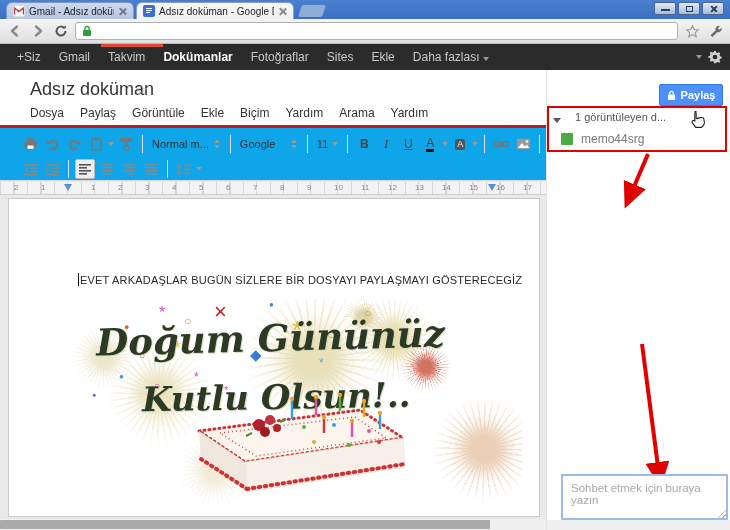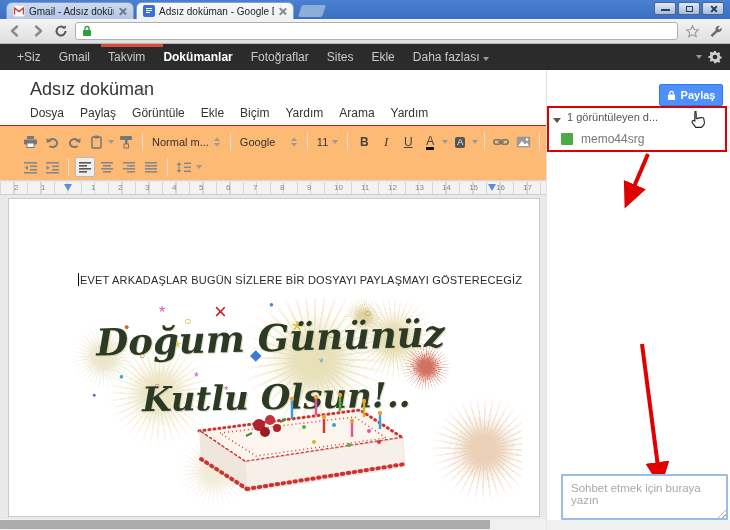--- a/index.html
+++ b/index.html
@@ -45,21 +45,21 @@
 
   
   .mainleft{position:absolute;left:0;top:70px;width:546px;height:388px}
   .docheader{position:absolute;left:0;top:0;width:546px;height:55px;background:#fff}
   .doctitle{position:absolute;left:30px;top:9px;font-size:18px;color:#333}
   .title-star{position:absolute;left:135px;top:11px;color:#b5b5b5;font-size:15px}
   .menurow{position:absolute;left:22px;top:36px;display:flex}
   .menu-item{font-size:12px;color:#333;padding:0 8px}
 
   
-  .toolbar{position:absolute;left:0;top:55px;width:546px;height:56px;background:#fdba74;border-top:1px solid #b91c1c;border-bottom:1px solid #d9d9d9}
+  .toolbar{position:absolute;left:0;top:55px;width:546px;height:56px;background:#0ea5e9;border-top:3px solid #b91c1c;border-bottom:1px solid #d9d9d9}
   .trow{position:absolute;left:20px;display:flex;align-items:center;height:22px;gap:2px}
   .trow1{top:5px}.trow2{top:30px}
   .tbtn{min-width:20px;height:20px;display:flex;align-items:center;justify-content:center;gap:1px;padding:0 2px}
   .tbtn.pressed{border:1px solid #bbb;border-radius:2px;background:#eee}
   .tsep{width:1px;height:18px;background:#ddd;margin:0 4px}
   .tlabel{font-size:11px;color:#333;white-space:nowrap}
   .combo{display:flex;align-items:center;gap:4px;padding:0 3px}
   .b-label{font-weight:bold;font-size:12px;color:#444}
   .i-label{font-style:italic;font-family:"Liberation Serif",serif;font-size:13px;color:#444}
   .u-label{text-decoration:underline;font-size:12px;color:#444}
@@ -84,21 +84,21 @@
   .greet1{position:absolute;left:32px;top:16px;width:430px;font-family:"DejaVu Serif",serif;font-style:italic;font-weight:bold;font-size:37px;color:#2c3a25;transform:rotate(-1.5deg);text-shadow:1px 1px 0 rgba(200,210,170,.7)}
   .greet2{position:absolute;left:78px;top:78px;font-family:"DejaVu Serif",serif;font-style:italic;font-weight:bold;font-size:34px;color:#2c3a25;transform:rotate(-1deg);text-shadow:1px 1px 0 rgba(200,210,170,.7)}
   .cake{position:absolute;left:100px;top:88px}
   .hscroll{position:absolute;left:0;top:323px;width:546px;height:11px;background:#f0f0f0}
   .hthumb{position:absolute;left:0;top:1px;width:490px;height:9px;background:#ababab;border-radius:1px}
 
   
   .sidebar{position:absolute;left:546px;top:70px;width:184px;height:460px;background:#fff;border-left:1px solid #e4e4e4}
   .btn-comments{position:absolute;left:31px;top:14px;width:75px;height:22px;background:linear-gradient(#f5f5f5,#e8e8e8);border:1px solid #bcbcbc;border-radius:2px;display:flex;align-items:center;justify-content:center;gap:5px;font-size:11px;font-weight:bold;color:#666}
   .btn-share{position:absolute;left:112px;top:14px;width:64px;height:22px;background:#4d90fe;border:1px solid #3079ed;border-radius:2px;display:flex;align-items:center;justify-content:center;gap:5px;font-size:11px;font-weight:bold;color:#fff}
-  .viewers-head{position:absolute;left:6px;top:41px;display:flex;align-items:flex-end;gap:6px;font-size:11px;color:#555}
+  .viewers-head{position:absolute;left:6px;top:41px;display:flex;align-items:flex-end;gap:14px;font-size:11px;color:#555}
   .vcaret{width:0;height:0;border-left:4px solid transparent;border-right:4px solid transparent;border-top:5px solid #555}
   .viewer-row{position:absolute;left:14px;top:62px;display:flex;align-items:center;gap:8px;font-size:12px;color:#777}
   .vsq{width:12px;height:12px;border-radius:1px}
   .redbox{position:absolute;left:0px;top:36px;width:180px;height:46px;border:2px solid #e00000}
   .handcur{position:absolute;left:142px;top:40px}
   .notebox{position:absolute;left:1px;top:142px;width:172px;height:139px;background:#fff;border:1px solid #555;box-shadow:1px 1px 2px rgba(0,0,0,.25);padding:5px 6px;font-size:13.5px;line-height:1.35;color:#111}
   .arrowlayer{position:absolute;left:0;top:0;width:184px;height:460px;pointer-events:none}
   .chatbox{position:absolute;left:14px;top:404px;width:167px;height:46px;border:2px solid #9bbce5;border-radius:1px;background:#fff;font-family:"Liberation Sans",sans-serif;font-size:11.5px;color:#333;padding:6px 8px;resize:none;outline:none;background-image:linear-gradient(315deg,transparent 0 2px,#b5b5b5 2px 3px,transparent 3px 5px,#b5b5b5 5px 6px,transparent 6px);background-repeat:no-repeat;background-position:right bottom;background-size:9px 9px}
   .chatbox::placeholder{color:#a8a8a8}
   .bottstrip{position:absolute;left:0;top:450px;width:184px;height:10px;background:#f0f0f0}

